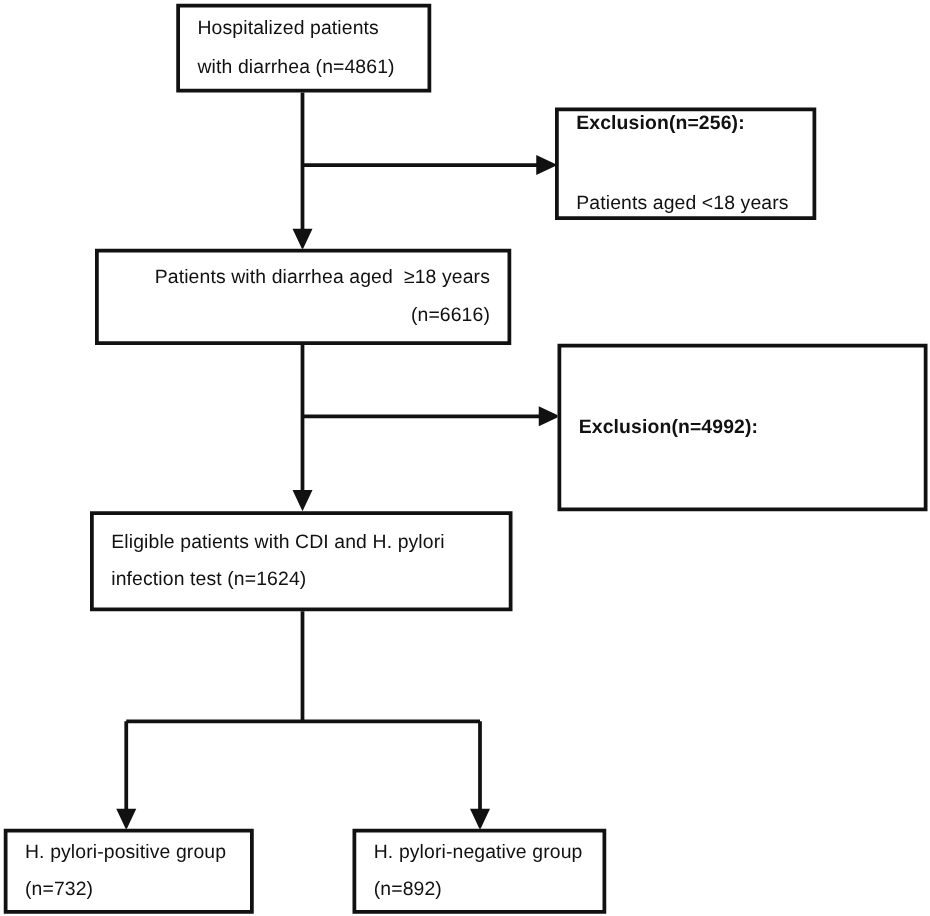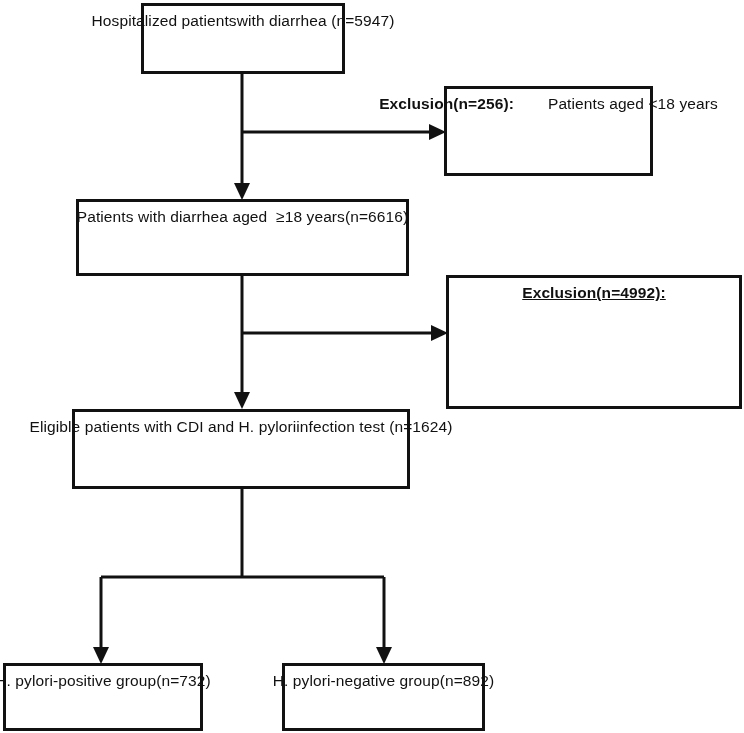--- a/index.html
+++ b/index.html
@@ -18,33 +18,33 @@
     height: 733px;
     background: #ffffff;
     overflow: hidden;
   }
   .box {
     position: absolute;
     box-sizing: border-box;
     border: 3px solid #111111;
     background: #ffffff;
     display: flex;
-    flex-direction: row;
+    flex-direction: column;
     justify-content: center;
     z-index: 2;
   }
   .box .line {
     display: block;
     font-size: 15.5px;
     line-height: 1.95;
     white-space: pre;
     letter-spacing: 0.1px;
   }
   .box.pad-a { padding: 0 14px; }
-  .box.pad-b { padding: 0 0; text-decoration: underline; }
+  .box.pad-b { padding: 0 14px; }
   .bold { font-weight: bold; }
   svg#wires {
     position: absolute;
     left: 0;
     top: 0;
     width: 744px;
     height: 733px;
     z-index: 1;
   }
   svg#wires line, svg#wires polyline, svg#wires path {
@@ -79,21 +79,21 @@
 
     <line x1="101" y1="577" x2="101" y2="654"></line>
     <polygon points="101,664 93,647 109,647"></polygon>
 
     <line x1="384" y1="577" x2="384" y2="654"></line>
     <polygon points="384,664 376,647 392,647"></polygon>
   </svg>
 
   <div class="box pad-a" style="left:141px; top:3px; width:204px; height:71px;">
     <span class="line">Hospitalized patients</span>
-    <span class="line">with diarrhea (n=5947)</span>
+    <span class="line">with diarrhea (n=4861)</span>
   </div>
 
   <div class="box pad-a" style="left:444px; top:86px; width:209px; height:90px;gap:34px;">
     <span class="line bold">Exclusion(n=256):</span>
     <span class="line">Patients aged &lt;18 years</span>
   </div>
 
   <div class="box pad-a" style="left:76px; top:199px; width:333px; height:77px;text-align:right;">
     <span class="line">Patients with diarrhea aged  ≥18 years</span>
     <span class="line">(n=6616)</span>

